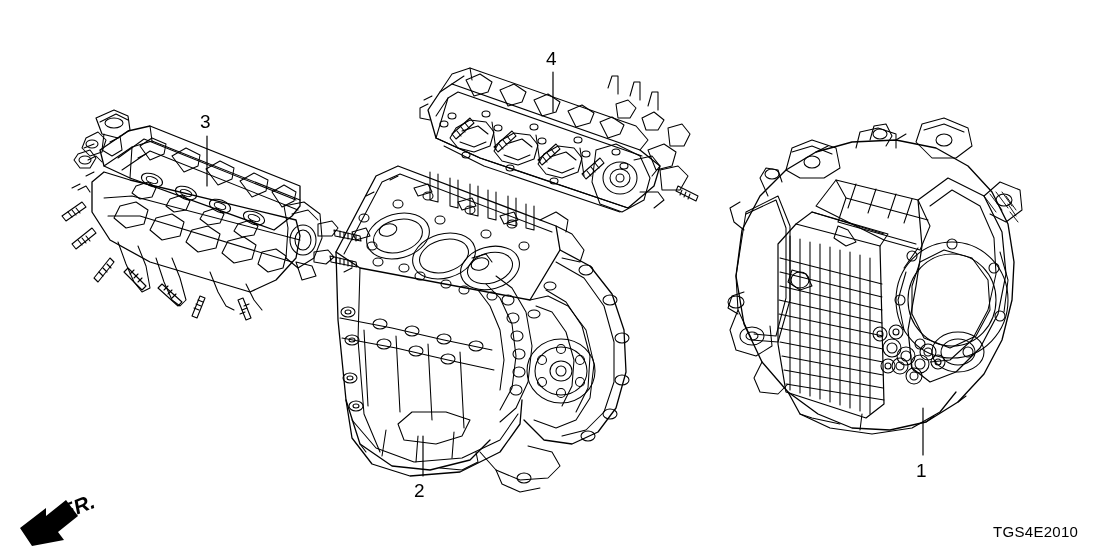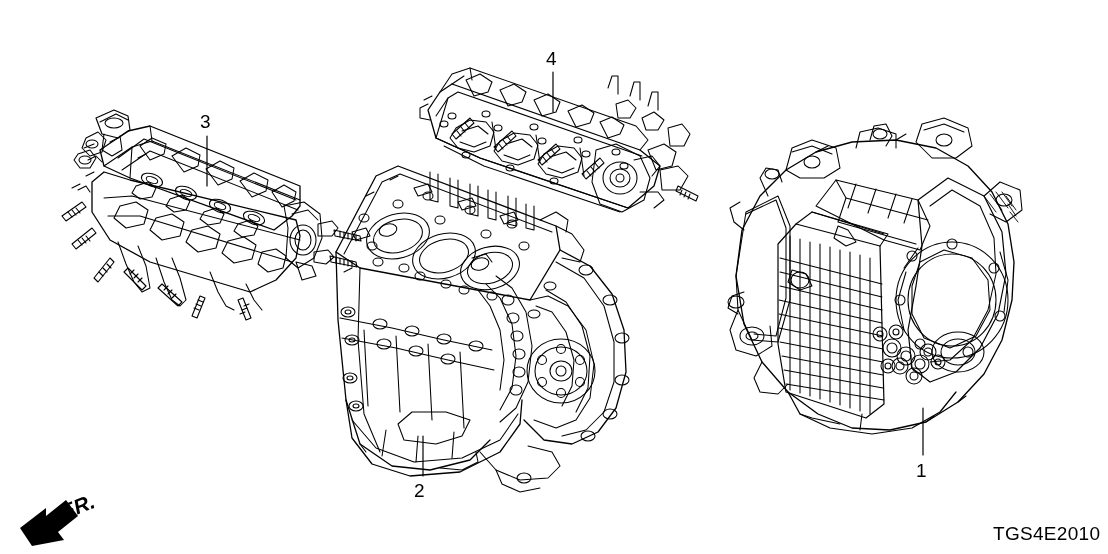--- a/index.html
+++ b/index.html
@@ -38,21 +38,21 @@
   }
   #callout-3 { left: 200px; top: 112px; }
   #callout-4 { left: 546px; top: 49px; }
   #callout-2 { left: 414px; top: 481px; }
   #callout-1 { left: 916px; top: 461px; }
   #part-number-label {
     position: absolute;
     left: 993px;
     top: 523px;
     font-family: "Liberation Sans", sans-serif;
-    font-size: 19px;
+    font-size: 15px;
     letter-spacing: 0.3px;
     color: #000000;
     white-space: nowrap;
     user-select: none;
   }
   #fr-marker {
     position: absolute;
     left: 16px;
     top: 494px;
     width: 92px;

